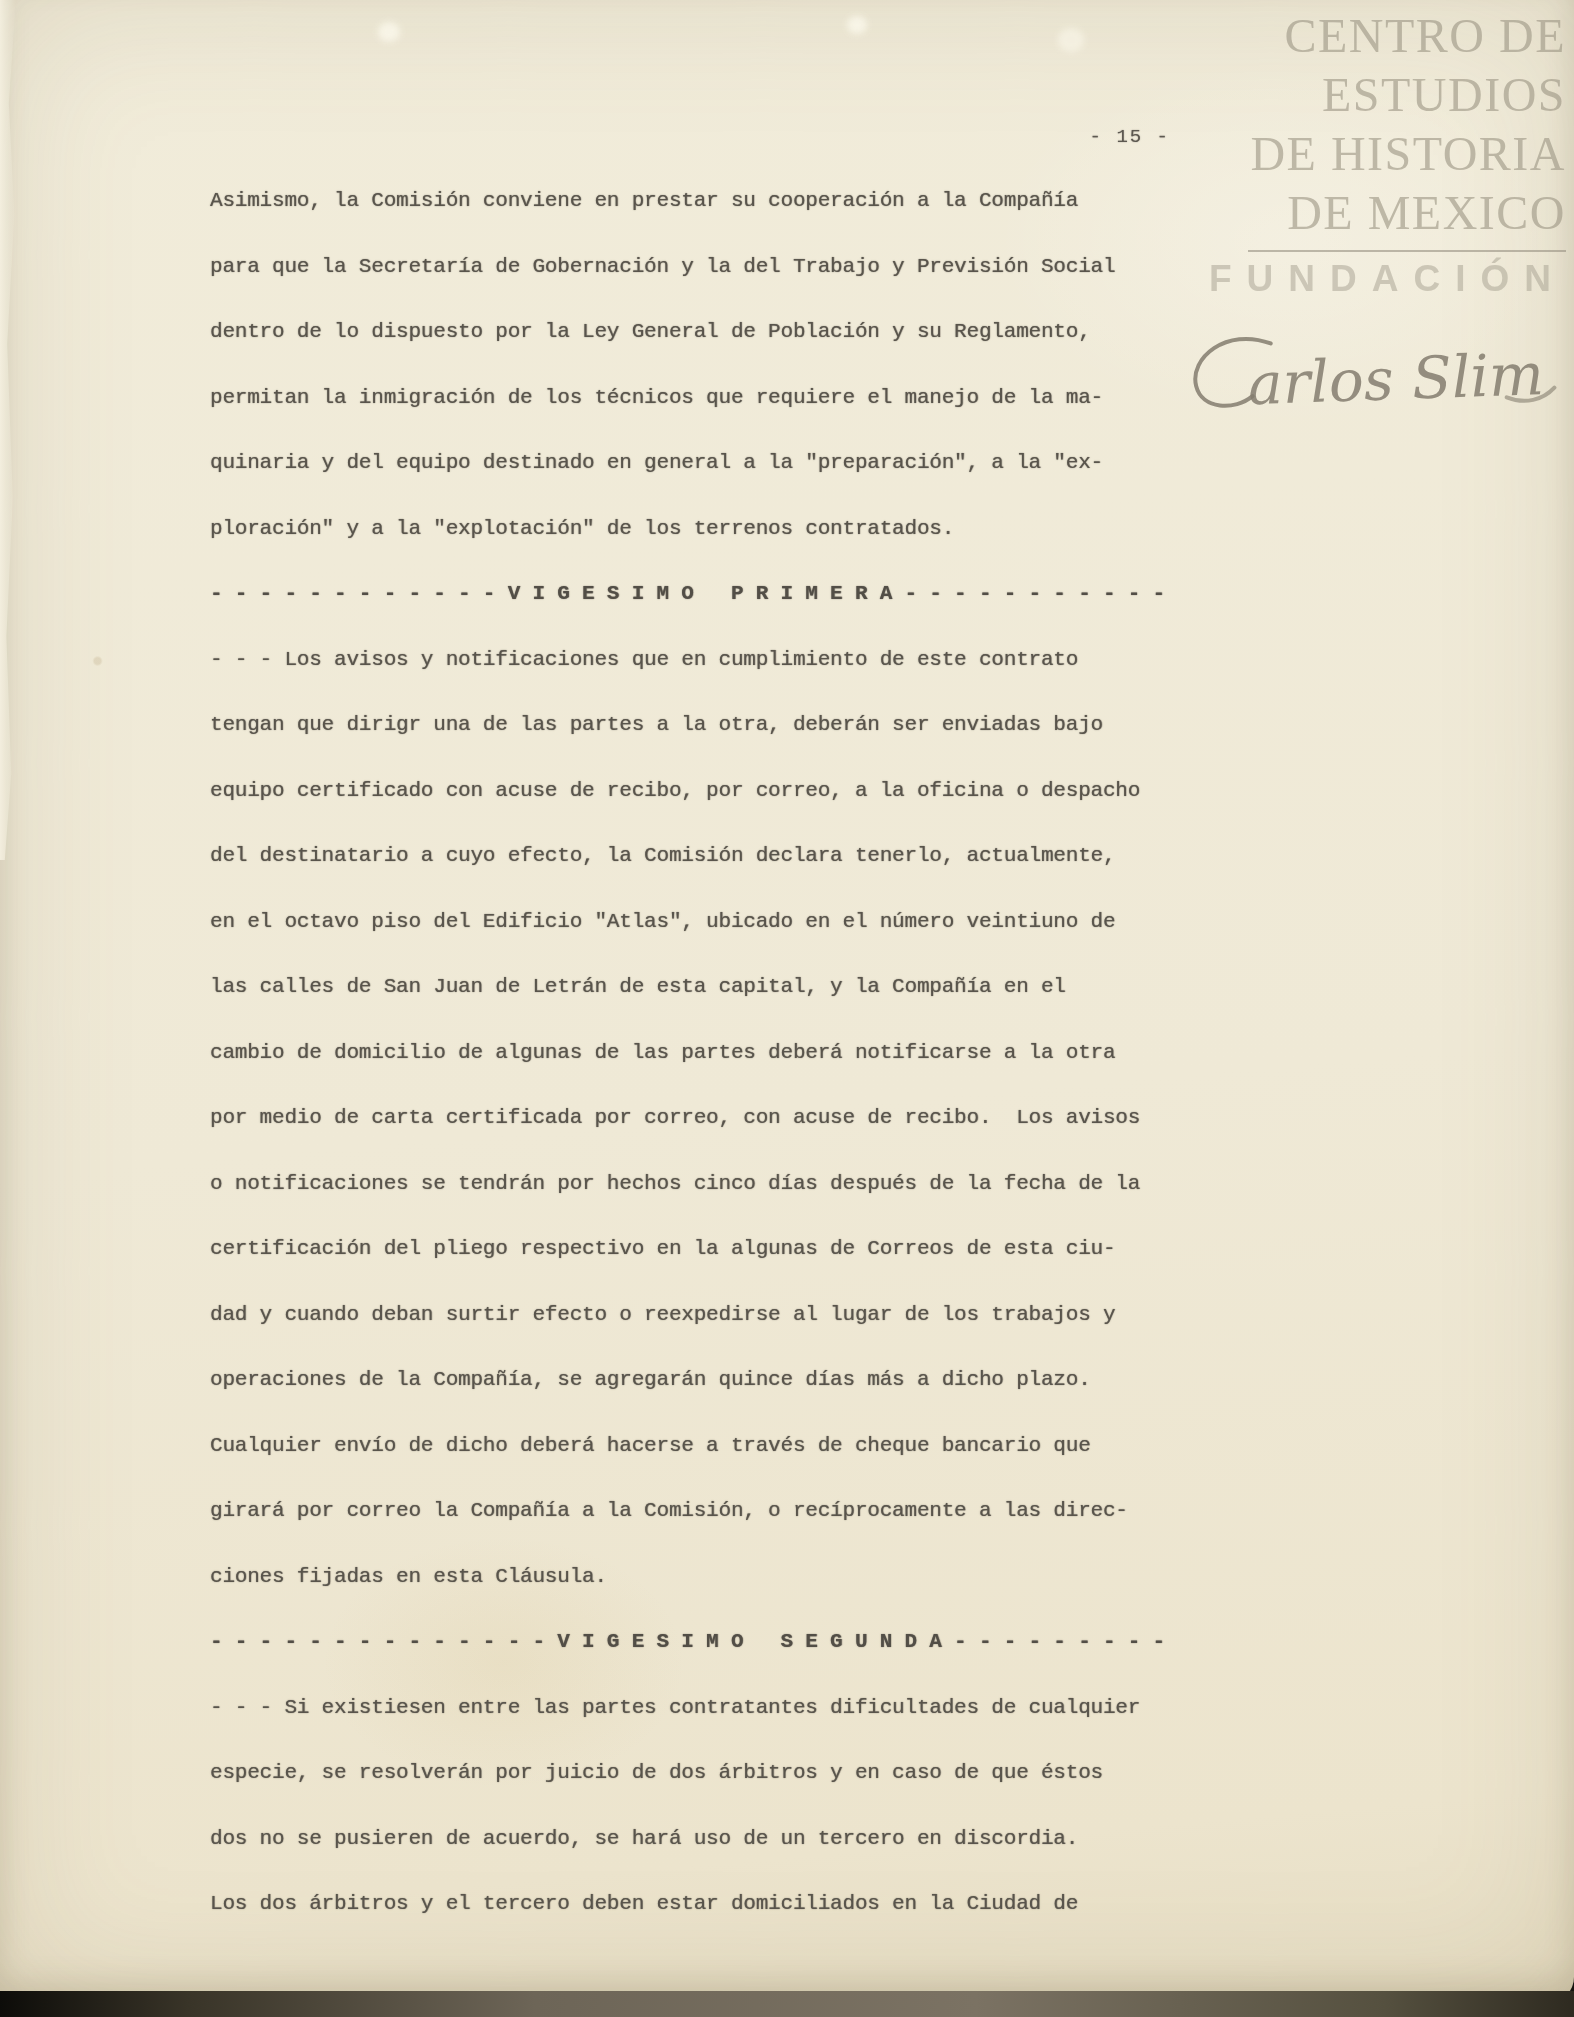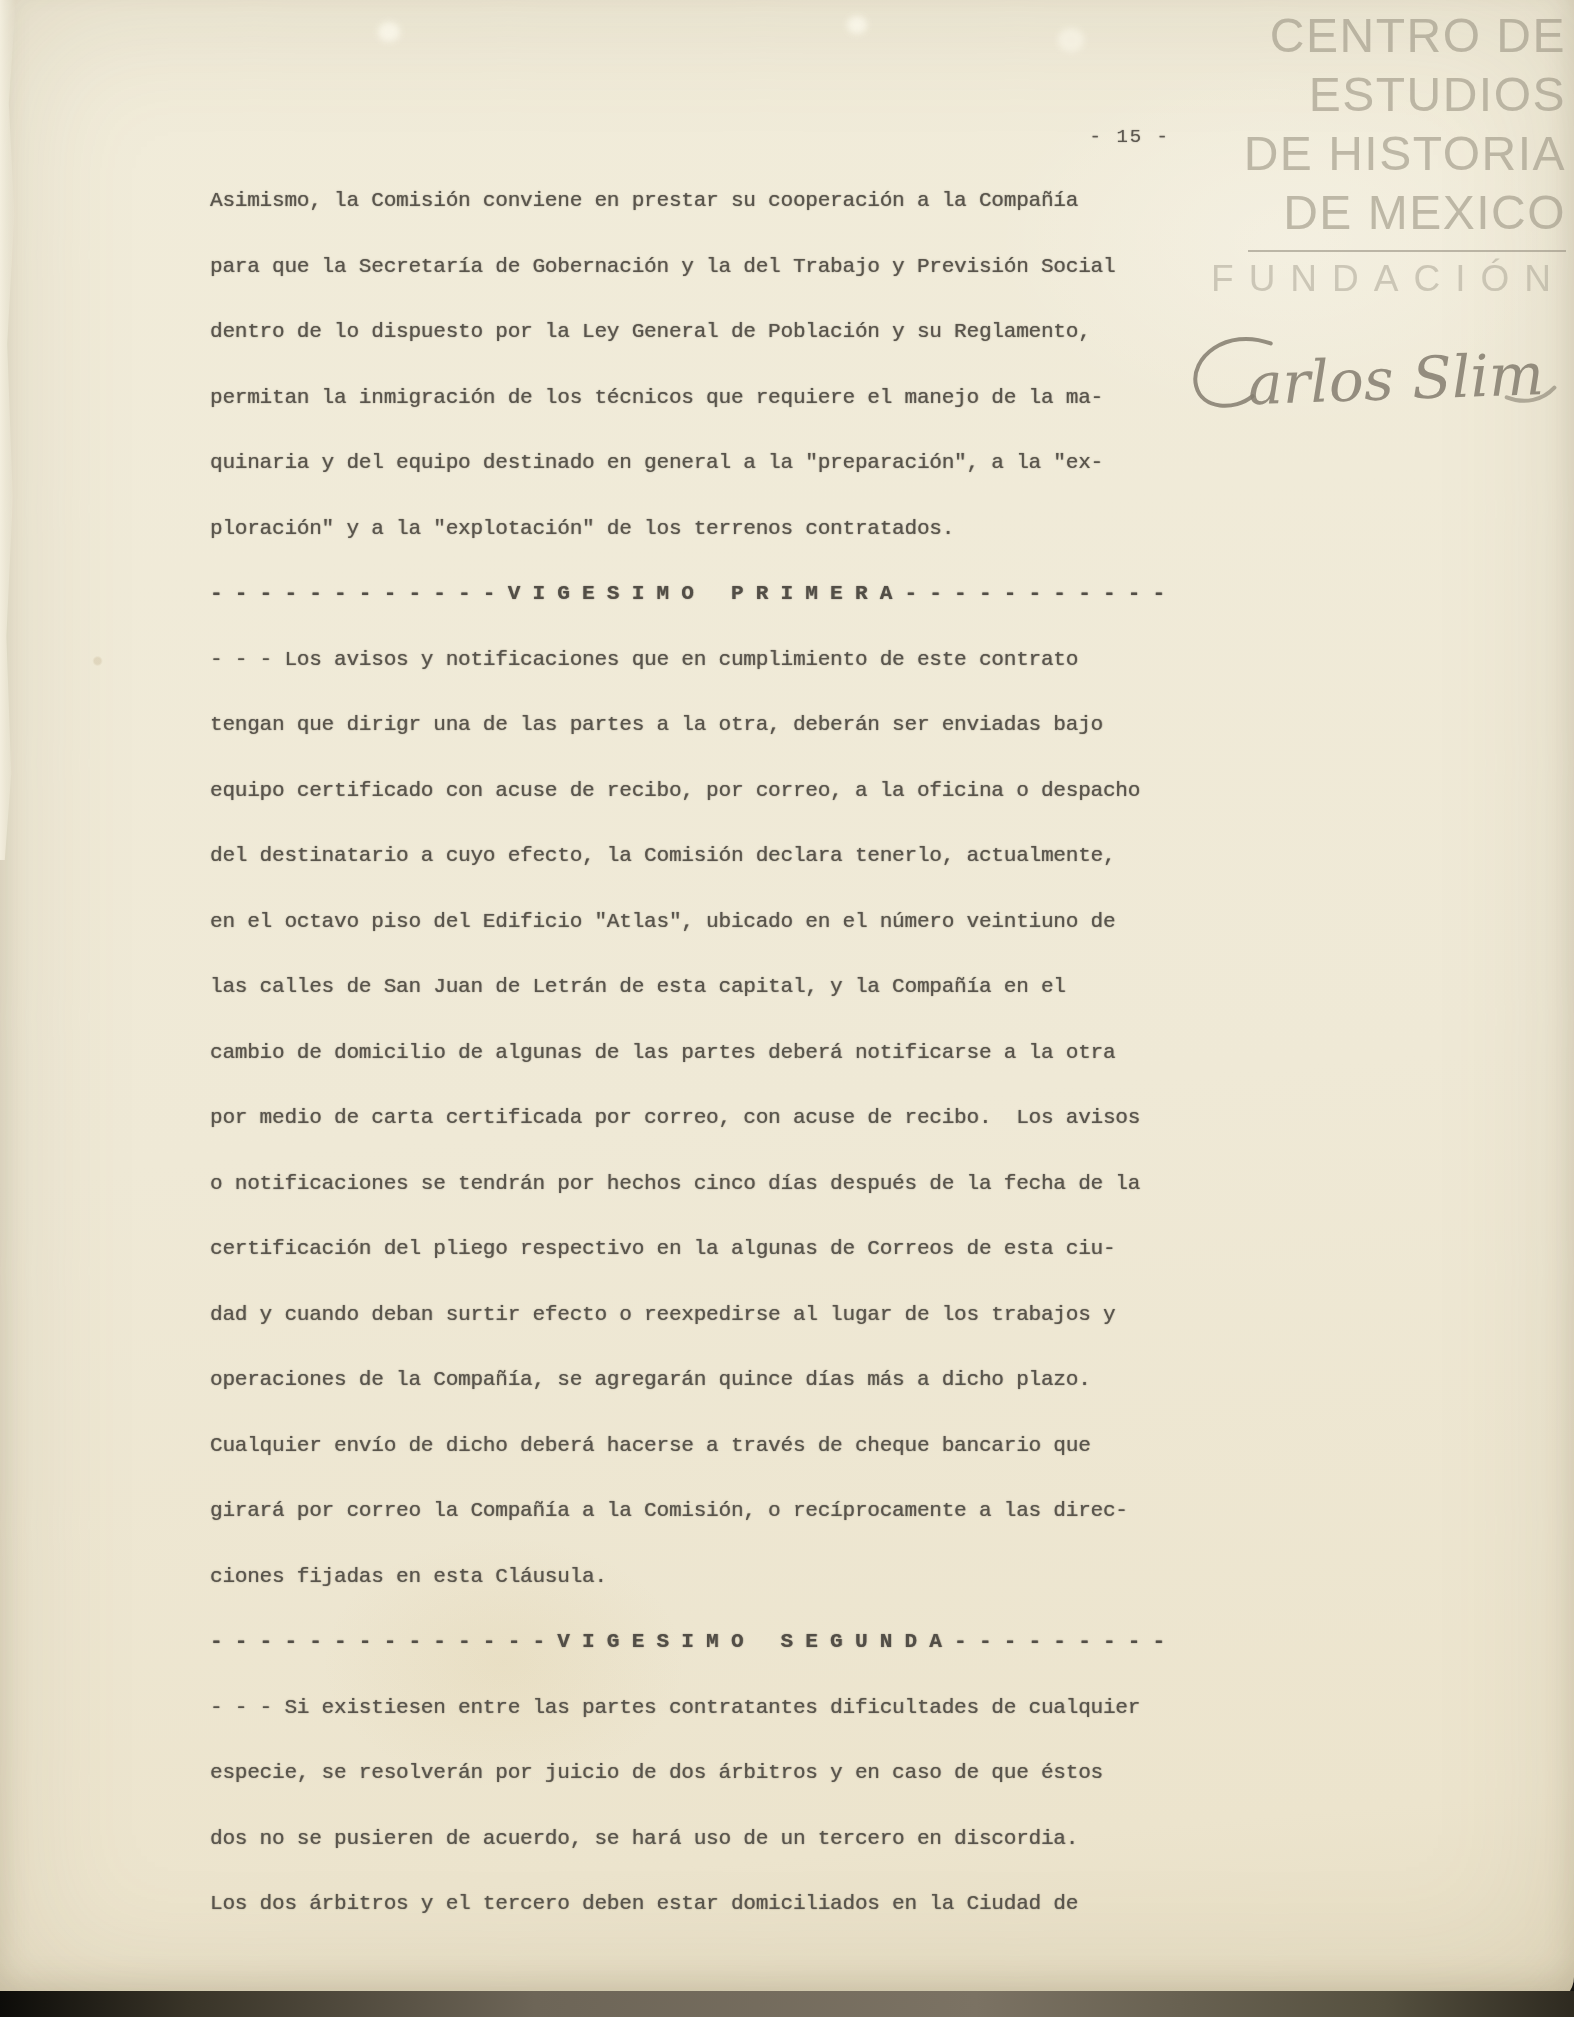--- a/index.html
+++ b/index.html
@@ -60,35 +60,36 @@
     color:rgba(80,76,68,.95);
   }
 
   
   .watermark{
     position:absolute;right:8px;top:6px;width:620px;
     pointer-events:none;
     text-align:right;
   }
   .wm-org-line{
-    font-family:Liberation Sans, sans-serif;
+    font-family:Liberation Serif, serif;
     font-size:48px;line-height:59px;
     letter-spacing:1.5px;
     color:rgba(156,150,133,.62);
   }
   .wm-rule{
     margin:8px 0 6px auto;width:318px;height:2px;
     background:rgba(150,144,128,.6);
   }
   .wm-foundation{
     font-family:"Liberation Sans","DejaVu Sans",sans-serif;
     font-size:37px;line-height:42px;
     letter-spacing:15px;
     color:rgba(172,166,150,.55);
     white-space:nowrap;
+    font-weight:bold;
   }
   .wm-signature{
     margin-top:14px;margin-left:auto;width:390px;height:130px;
     transform:rotate(-2deg);
   }
   .wm-signature svg{width:100%;height:100%;}
   .sig-text{
     font-family:"DejaVu Serif","Liberation Serif",serif;
     font-style:italic;
     fill:rgba(132,125,110,.85);

